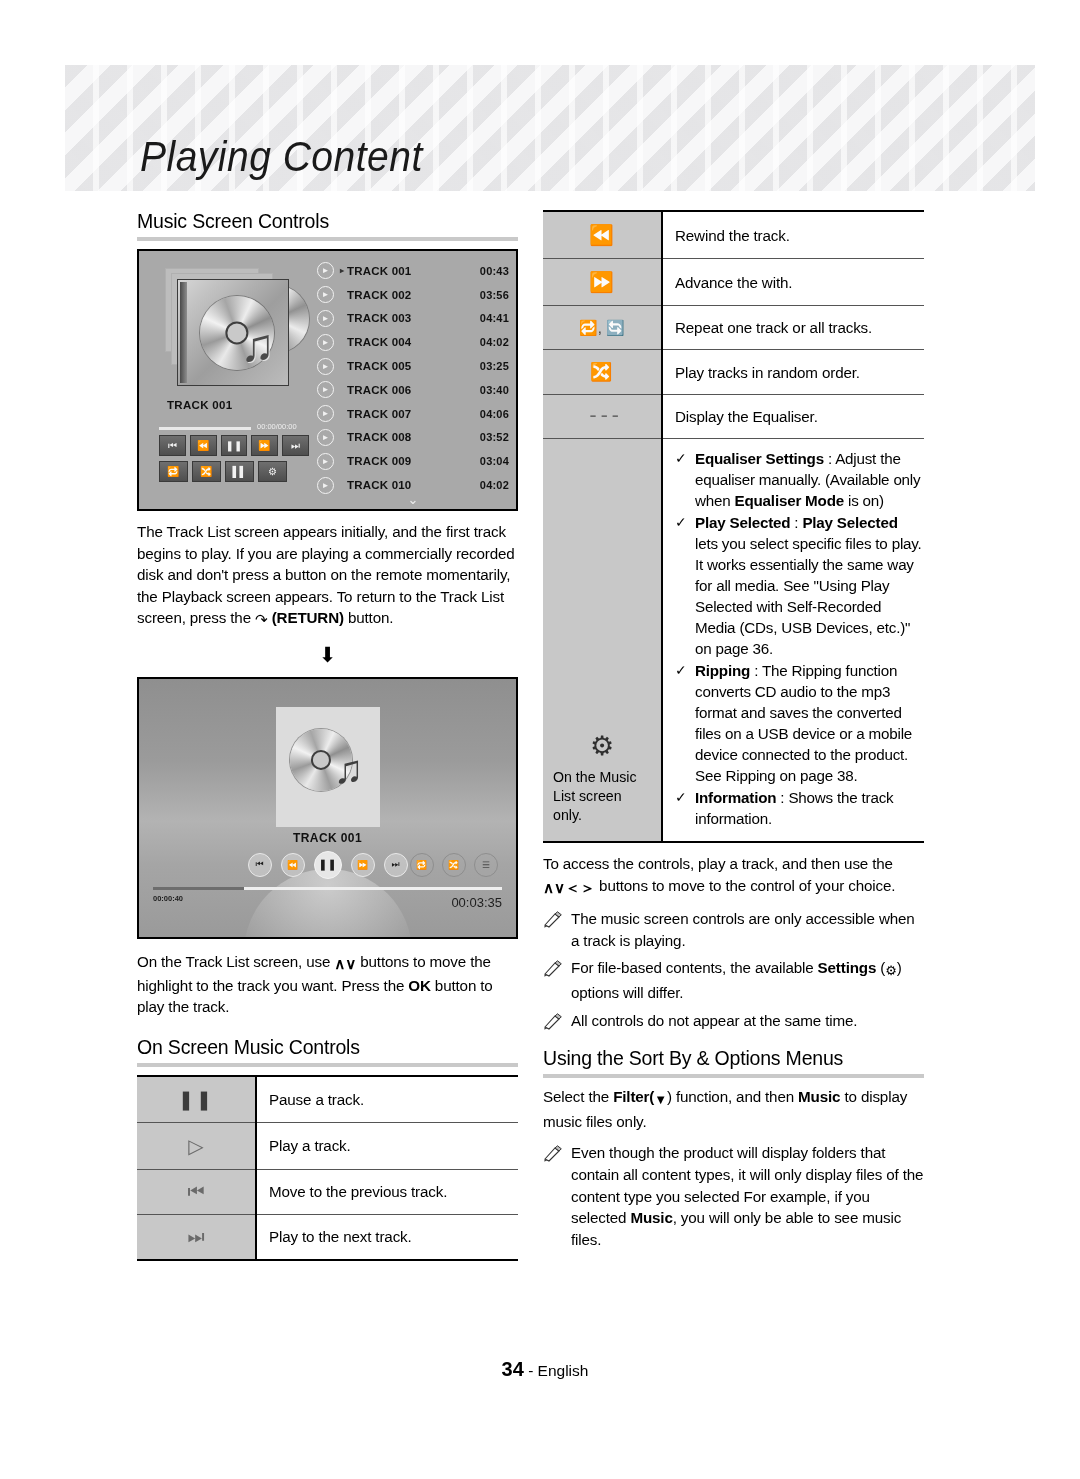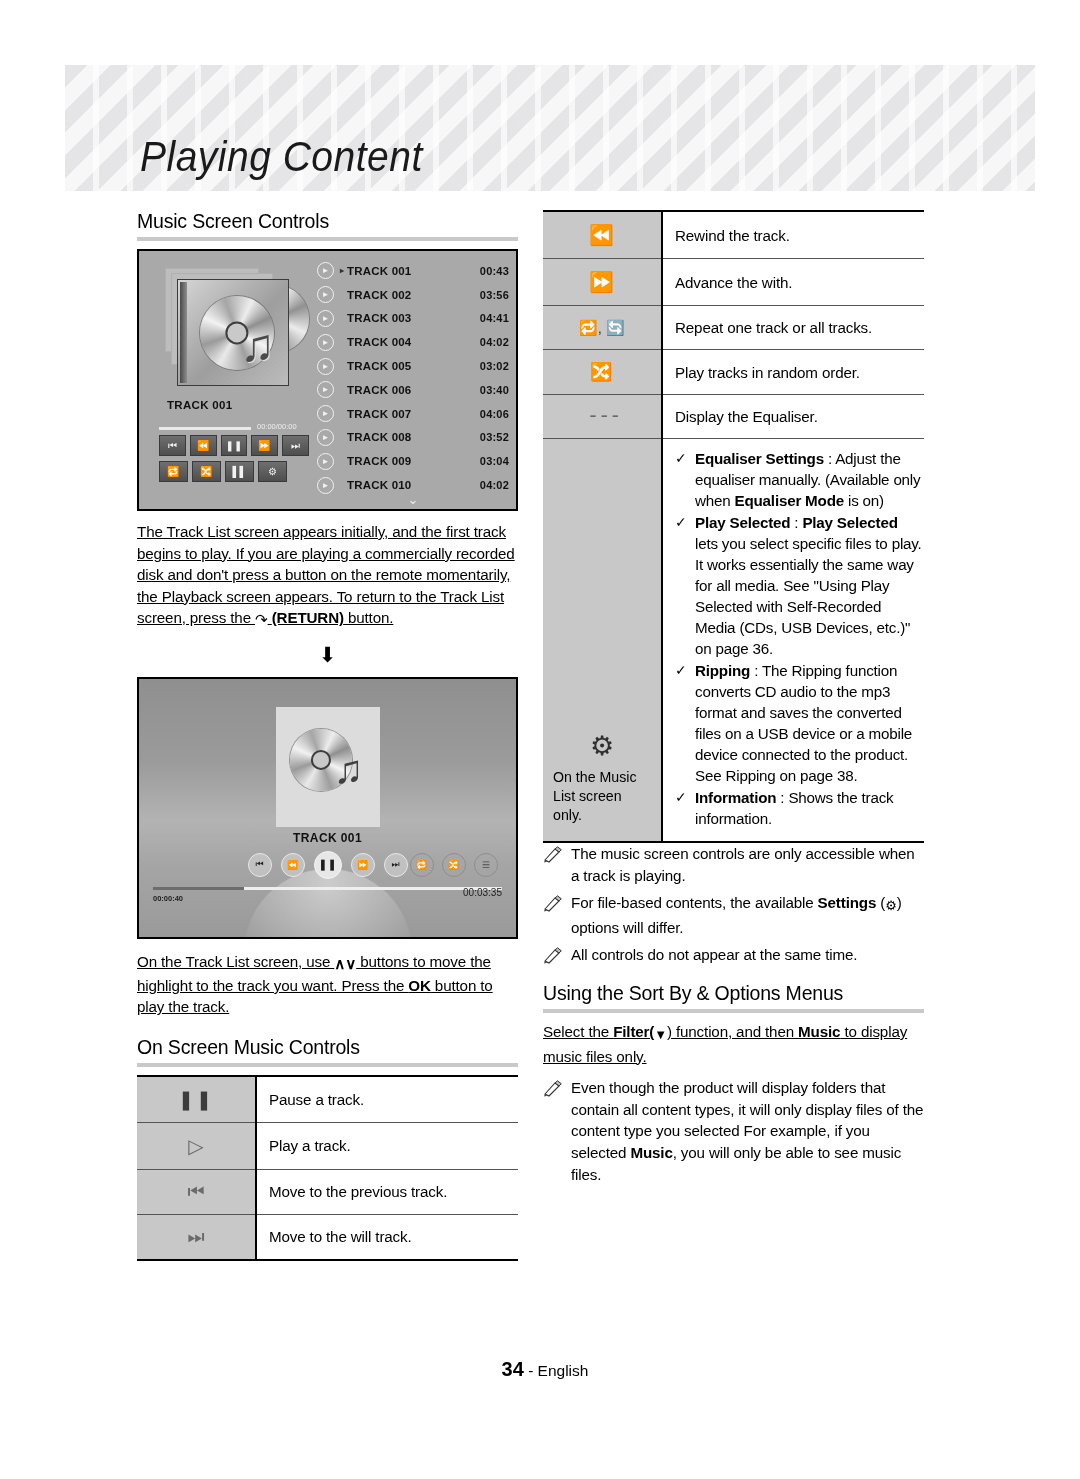--- a/index.html
+++ b/index.html
@@ -65,21 +65,20 @@
     background: #c9c9c9;
     margin-bottom: 8px;
   }
 
   
   p.body {
     font-size: 15.2px;
     line-height: 21.6px;
     margin: 8px 0 10px 0;
     letter-spacing: -0.15px;
-    text-decoration: underline;
   }
   .b { font-weight: bold; }
 
   
   .note {
     position: relative;
     font-size: 15.2px;
     line-height: 21.6px;
     padding-left: 28px;
     margin-bottom: 6px;
@@ -273,21 +272,21 @@
     position: absolute; left: 50%; transform: translateX(-50%);
     top: 190px; width: 168px; height: 168px; border-radius: 50%;
     background: radial-gradient(circle at 50% 10%, rgba(255,255,255,.45), rgba(255,255,255,0) 62%);
   }
   .pl-seek {
     position: absolute; left: 14px; right: 14px; top: 208px; height: 3px;
     background: #efefef;
   }
   .pl-seek .fill { position:absolute; left:0; top:0; height:100%; width:26%; background:#6d6d6d; }
   .pl-t-left  { position: absolute; left: 14px; top: 215px; font-size: 7.5px; color:#1e1e1e;font-weight:bold; }
-  .pl-t-right { position: absolute; right: 14px; top: 208px; font-size: 10px; color:#1e1e1e; }
+  .pl-t-right { position: absolute; right: 14px; top: 216px; font-size: 13px; color:#1e1e1e; }
 
   .down-arrow {
     text-align: center; font-size: 21px; line-height: 28px; margin: 4px 0 8px 0;
   }
 
   
   .footer {
     position: absolute; left: 10px; right: 0; top: 1358px;
     text-align: center; font-size: 15.5px;
   }
@@ -364,21 +363,21 @@
       <div class="track-row">
         <span class="play-ic">►</span>
         <span class="caret"></span>
         <span class="tname">TRACK 004</span>
         <span class="ttime">04:02</span>
       </div>
       <div class="track-row">
         <span class="play-ic">►</span>
         <span class="caret"></span>
         <span class="tname">TRACK 005</span>
-        <span class="ttime">03:02</span>
+        <span class="ttime">03:25</span>
       </div>
       <div class="track-row">
         <span class="play-ic">►</span>
         <span class="caret"></span>
         <span class="tname">TRACK 006</span>
         <span class="ttime">03:40</span>
       </div>
       <div class="track-row">
         <span class="play-ic">►</span>
         <span class="caret"></span>
@@ -465,21 +464,21 @@
     <tr>
       <td class="icon-cell">
         <span style="font-size:19px; color:#6a6a6a;">⏮</span>
       </td>
       <td class="desc-cell">Move to the previous track.</td>
     </tr>
     <tr>
       <td class="icon-cell">
         <span style="font-size:19px; color:#6a6a6a;">⏭</span>
       </td>
-      <td class="desc-cell">Move to the will track.</td>
+      <td class="desc-cell">Play to the next track.</td>
     </tr>
   </tbody>
     </table>
 </div>
 
 <div class="col-right">
 
   <table class="ctl">
     <tbody>
         <tr>
@@ -534,20 +533,23 @@
           <li>
             <span class="tick">✓</span>
             <span class="b">Information</span><span> : Shows the track information.</span>
           </li>
         </ul>
       </td>
     </tr>
   </tbody>
     </table>
 
+  <p class="body" style="margin-top:10px;">
+    <span>To access the controls, play a track, and then use the </span><span class="b ib">∧∨＜＞</span><span> buttons to move to the control of your choice.</span>
+  </p>
 
   <div class="note">
     <svg class="pencil" viewBox="0 0 20 18">
       <path d="M2 15 L12 4 L16 7 L6 17 Z" fill="none" stroke="#333" stroke-width="1.1"></path>
       <path d="M12 4 L14.5 1.8 L18.3 4.8 L16 7 Z" fill="#bdbdbd" stroke="#333" stroke-width="1"></path>
       <path d="M2 15 L1 17.5 L4 16.8 Z" fill="#444"></path>
     </svg>
     <span>The music screen controls are only accessible when a track is playing.</span>
   </div>
 

